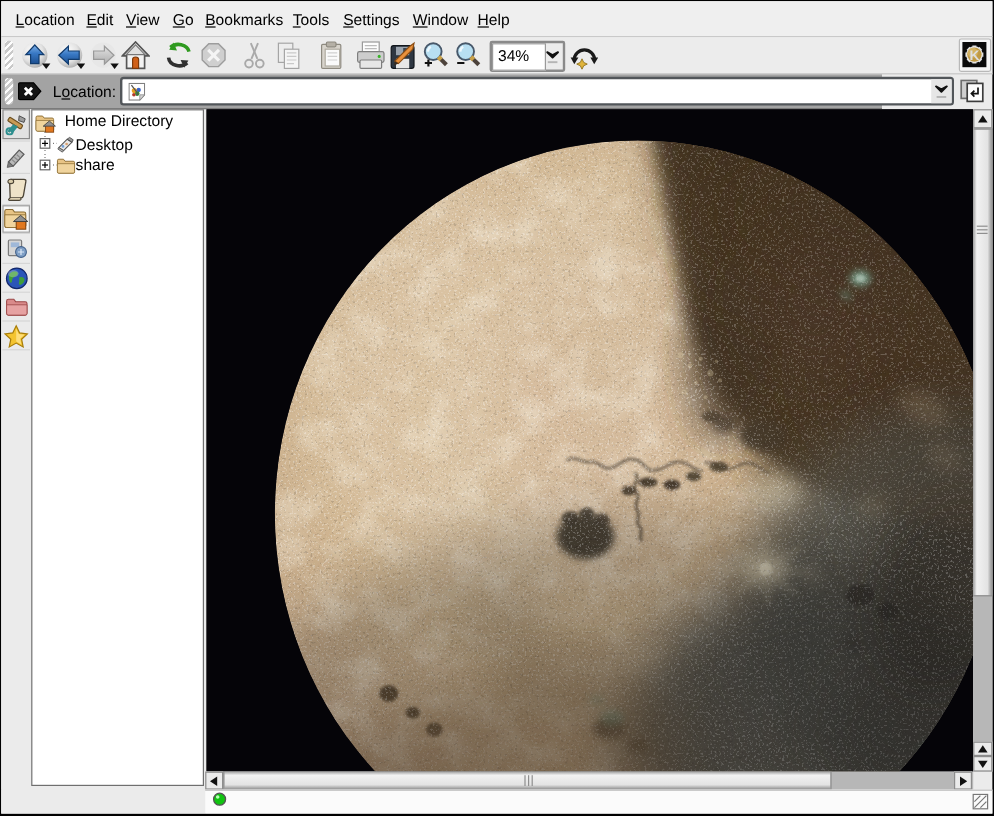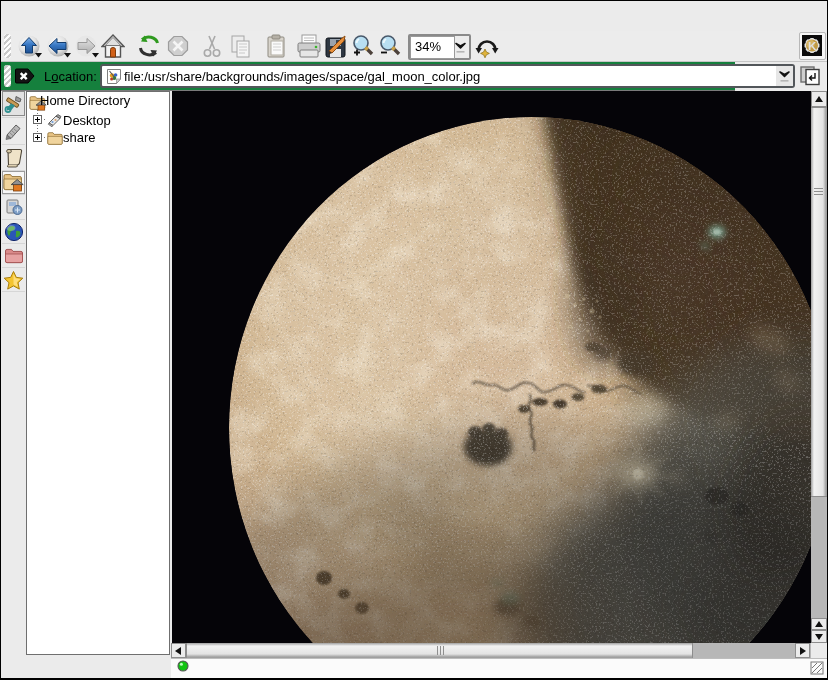--- a/index.html
+++ b/index.html
@@ -5,21 +5,21 @@
 html,body{margin:0;padding:0}
 body{width:828px;height:680px;background:#000;position:relative;overflow:hidden;
   font-family:"Liberation Sans",sans-serif;}
 #win{position:absolute;left:1px;top:1px;width:826px;height:677px;background:#ebebeb}
 
 #menubar{position:absolute;left:0;top:0;width:826px;height:29px;background:#efefef;border-bottom:1px solid #c9c9c9}
 #menubar span{position:absolute;top:8px;font-size:13px;color:#000;white-space:pre}
 #menubar u{text-decoration:underline}
 
 #toolbar{position:absolute;left:0;top:30px;width:826px;height:30px;background:#ececec;border-bottom:1px solid #c6c6c6}
-#locbar{position:absolute;left:0;top:61px;width:734px;height:28px;background:#15803d;border-bottom:1px solid #7a7a7a}
+#locbar{position:absolute;left:0;top:61px;width:734px;height:28px;background:#a3a3a3;border-bottom:1px solid #7a7a7a}
 .handle{position:absolute;left:3px;top:3px;width:7px;bottom:3px;border-radius:3px;
  background:repeating-linear-gradient(135deg,#fdfdfd 0px,#fdfdfd 2px,#c9c9c9 2px,#c9c9c9 4px);}
 
 #iconstrip{position:absolute;left:0;top:90px;width:25px;height:567px;background:#ebebeb}
 .tabsep{position:absolute;left:1px;width:23px;height:1px;background:#d6d6d6}
 #treepanel{position:absolute;left:25px;top:90px;width:144px;height:564px;background:#fff;border:1px solid #6f6f6f;box-sizing:border-box}
 #treepanel .lbl{position:absolute;font-size:13px;color:#000;white-space:pre}
 #mainview{position:absolute;left:171px;top:90px;width:639px;height:552px;background:#060509;overflow:hidden}
 #vscroll{position:absolute;left:810px;top:90px;width:16px;height:552px;background:#b7b7b7}
 #hscroll{position:absolute;left:170px;top:642px;width:640px;height:15px;background:#b7b7b7}
@@ -33,20 +33,31 @@
 #statusL{position:absolute;left:0;top:657px;width:170px;height:20px;background:#ebebeb}
 #statusR{position:absolute;left:170px;top:657px;width:656px;height:20px;background:#fbfbfb;border-top:1px solid #bdbdbd;box-sizing:border-box}
 .ico{position:absolute}
 #loccombo{position:absolute;left:99px;top:2px;width:695px;height:24px;border:2px solid #52565a;border-radius:3px;background:#fff;box-sizing:border-box}
 #loctext{position:absolute;top:3px;font-size:13px;color:#000;white-space:pre}
 #zoomcombo{position:absolute;left:407px;top:3px;width:63px;height:26px;border:2px solid #8a8a8a;border-radius:2px;background:#ececec;box-sizing:border-box}
 </style>
 </head>
 <body>
 <div id="win">
+  <div id="menubar">
+    <span style="left:12px"><u>L</u>ocation</span>
+    <span style="left:71px"><u>E</u>dit</span>
+    <span style="left:104px"><u>V</u>iew</span>
+    <span style="left:143px"><u>G</u>o</span>
+    <span style="left:170px"><u>B</u>ookmarks</span>
+    <span style="left:243px"><u>T</u>ools</span>
+    <span style="left:285px"><u>S</u>ettings</span>
+    <span style="left:343px"><u>W</u>indow</span>
+    <span style="left:397px"><u>H</u>elp</span>
+  </div>
 
   <div id="toolbar">
     <div class="handle"></div>
 
     <svg class="ico" style="left:16px;top:4px" width="26" height="24" viewBox="0 0 26 24">
       <defs>
           <radialGradient id="cbg" cx="40%" cy="35%" r="70%">
             <stop offset="0%" stop-color="#ffffff"></stop>
             <stop offset="60%" stop-color="#e2e2e2"></stop>
             <stop offset="100%" stop-color="#a9a9a9"></stop>
@@ -182,21 +193,20 @@
     <div id="loccombo">
       <svg class="ico" style="left:5px;top:3px" width="14" height="15" viewBox="0 0 14 15">
         <path d="M0.5 0.5 L13.5 0.5 L13.5 10 L9.5 14.5 L0.5 14.5 Z" fill="#fff" stroke="#808080"></path>
         <path d="M13.5 10 L9.5 10 L9.5 14.5 Z" fill="#d5d5d5" stroke="#808080" stroke-width=".6"></path>
         <circle cx="5" cy="6.5" r="2.2" fill="#e8a020"></circle>
         <circle cx="8.6" cy="6" r="1.8" fill="#3a62c8"></circle>
         <circle cx="7.4" cy="9" r="1.9" fill="#2f9a2f"></circle>
         <circle cx="4.6" cy="10" r="1.5" fill="#b03a2a"></circle>
         <path d="M2.5 2 L8 9 L6.5 10.5" stroke="#555" stroke-width="1.1" fill="none"></path>
       </svg>
-      <span id="loctext" style="left:22px">file:/usr/share/backgrounds/images/space/gal_moon_color.jpg</span>
       <div style="position:absolute;right:0;top:0;width:17px;height:20px;background:#e6e6e6"></div>
       <svg style="position:absolute;right:3px;top:4px" width="11" height="13" viewBox="0 0 11 13">
         <path d="M1 2 L5.5 6.5 L10 2 L5.5 4.5 Z" fill="#111" stroke="#111" stroke-width="1.6" stroke-linejoin="round"></path>
         <rect x="1.5" y="10" width="8" height="1.6" fill="#b5b5b5"></rect>
       </svg>
     </div>
     <svg class="ico" style="left:799px;top:4px" width="21" height="20" viewBox="0 0 21 20">
       <rect x="1" y="1" width="13" height="15" fill="#cfcfcf" stroke="#6e6e6e" stroke-width="1.4"></rect>
       <rect x="6" y="3.5" width="13" height="15" fill="#fdfdfd" stroke="#3c3c3c" stroke-width="1.4"></rect>
       <path d="M15 7 L15 12 L10 12 M12 9.5 L9.5 12 L12 14.5" stroke="#111" stroke-width="1.4" fill="none"></path>
@@ -260,21 +270,21 @@
     <div class="tabsep" style="top:200px"></div>
   </div>
   <div id="treepanel">
     <svg class="ico" style="left:2px;top:3px" width="18" height="16" viewBox="0 0 21 19">
       <path d="M1 3.4 Q1 2 2.4 2 L7.5 2 L9 4 L17 4 Q18.4 4 18.4 5.4 L18.4 15.4 Q18.4 17 16.8 17 L2.6 17 Q1 17 1 15.4 Z" fill="#e8c485" stroke="#8a6a30" stroke-width=".9"></path>
       <path d="M1 6.4 L18.4 6.4 L18.4 15.4 Q18.4 17 16.8 17 L2.6 17 Q1 17 1 15.4 Z" fill="#f0d49d" stroke="#8a6a30" stroke-width=".7"></path>
       <path d="M13.5 7.9 L19 12.4 L8 12.4 Z" fill="#5a5a5a"></path>
       <rect x="10.5" y="11.4" width="8" height="6.6" fill="#e07820" stroke="#7c3d08" stroke-width=".8"></rect>
       <path d="M14.2 6.9 L20.2 12 L8.2 12 Z" fill="#909090" stroke="#3f3f3f" stroke-width=".8"></path>
     </svg>
-    <span class="lbl" style="left:13px;top:1px">Home Directory</span>
+    <span class="lbl" style="left:27px;top:1px">Home Directory</span>
     <div style="position:absolute;left:10px;top:18px;width:1px;height:28px;background-image:repeating-linear-gradient(180deg,#777 0 1px,transparent 1px 3px)"></div>
     <div style="position:absolute;left:14px;top:27px;width:6px;height:1px;background-image:repeating-linear-gradient(90deg,#777 0 1px,transparent 1px 3px)"></div>
     <div style="position:absolute;left:14px;top:45px;width:6px;height:1px;background-image:repeating-linear-gradient(90deg,#777 0 1px,transparent 1px 3px)"></div>
     <div style="position:absolute;left:6px;top:23px;width:9px;height:9px;border:1px solid #666;background:#fff;box-sizing:border-box"></div>
     <div style="position:absolute;left:8px;top:27px;width:5px;height:1px;background:#000"></div>
     <div style="position:absolute;left:10px;top:25px;width:1px;height:5px;background:#000"></div>
     <div style="position:absolute;left:6px;top:41px;width:9px;height:9px;border:1px solid #666;background:#fff;box-sizing:border-box"></div>
     <div style="position:absolute;left:8px;top:45px;width:5px;height:1px;background:#000"></div>
     <div style="position:absolute;left:10px;top:43px;width:1px;height:5px;background:#000"></div>
     <svg class="ico" style="left:20px;top:21px" width="15" height="15" viewBox="0 0 15 15">

